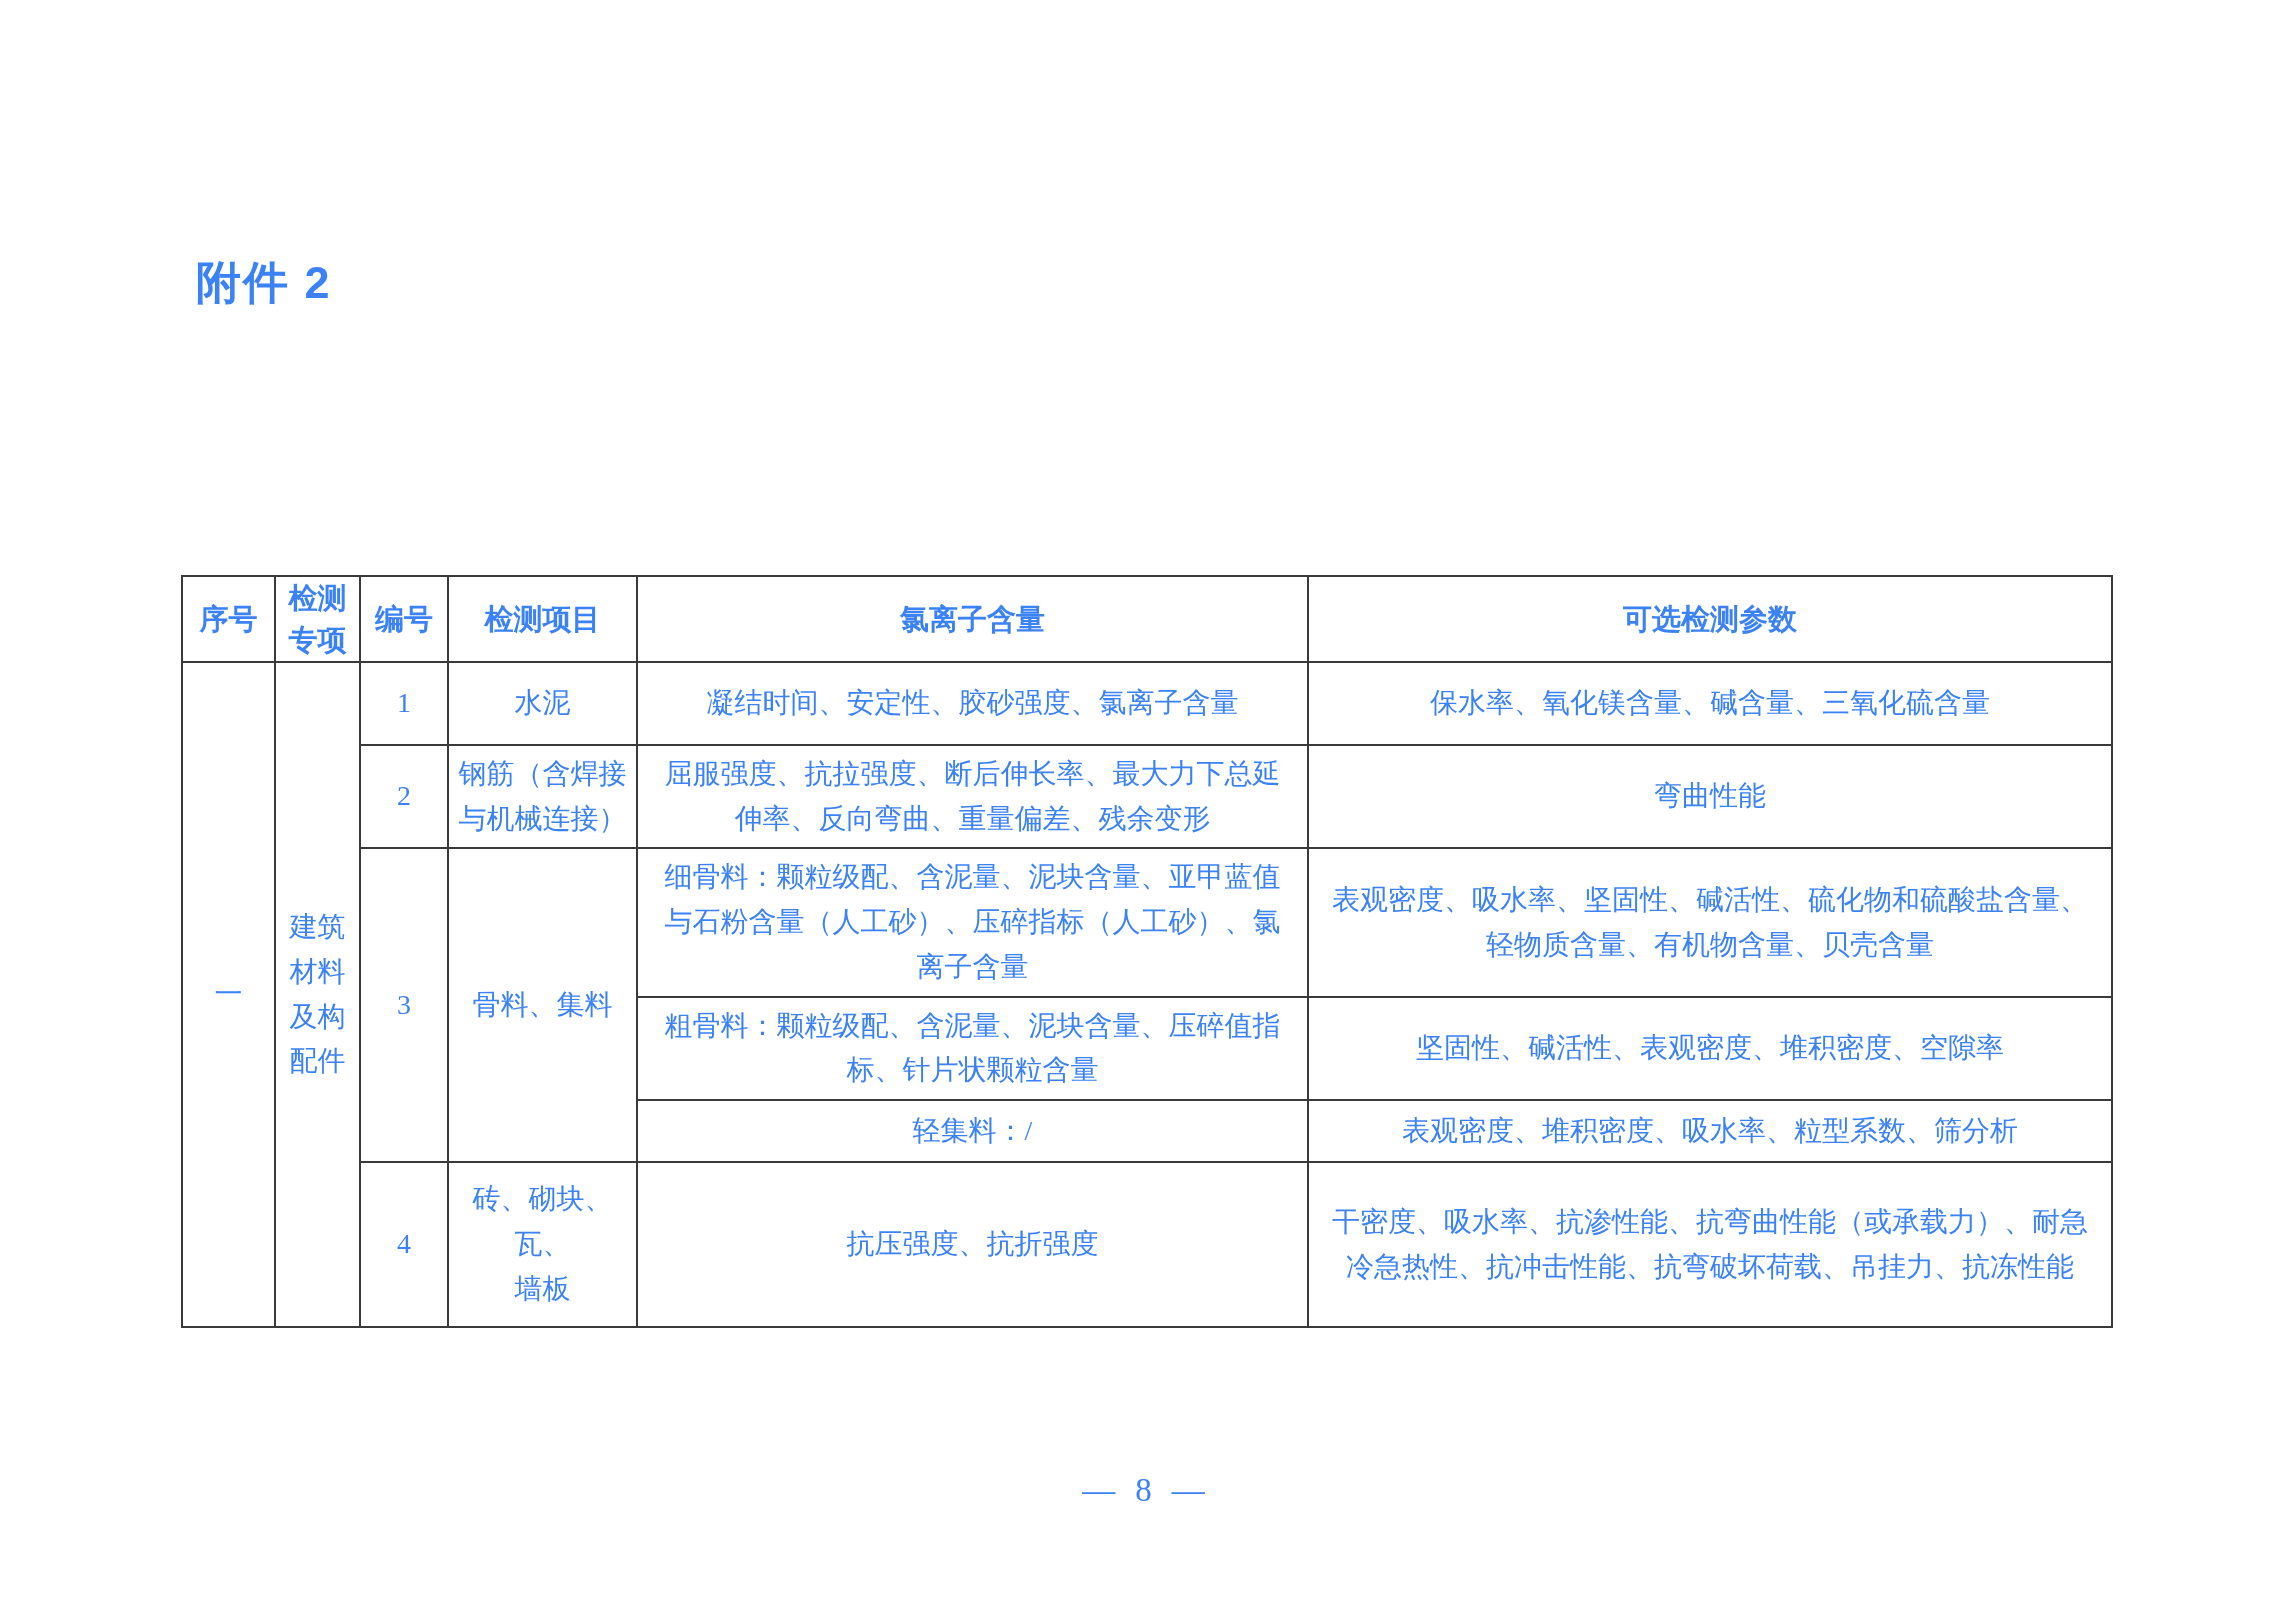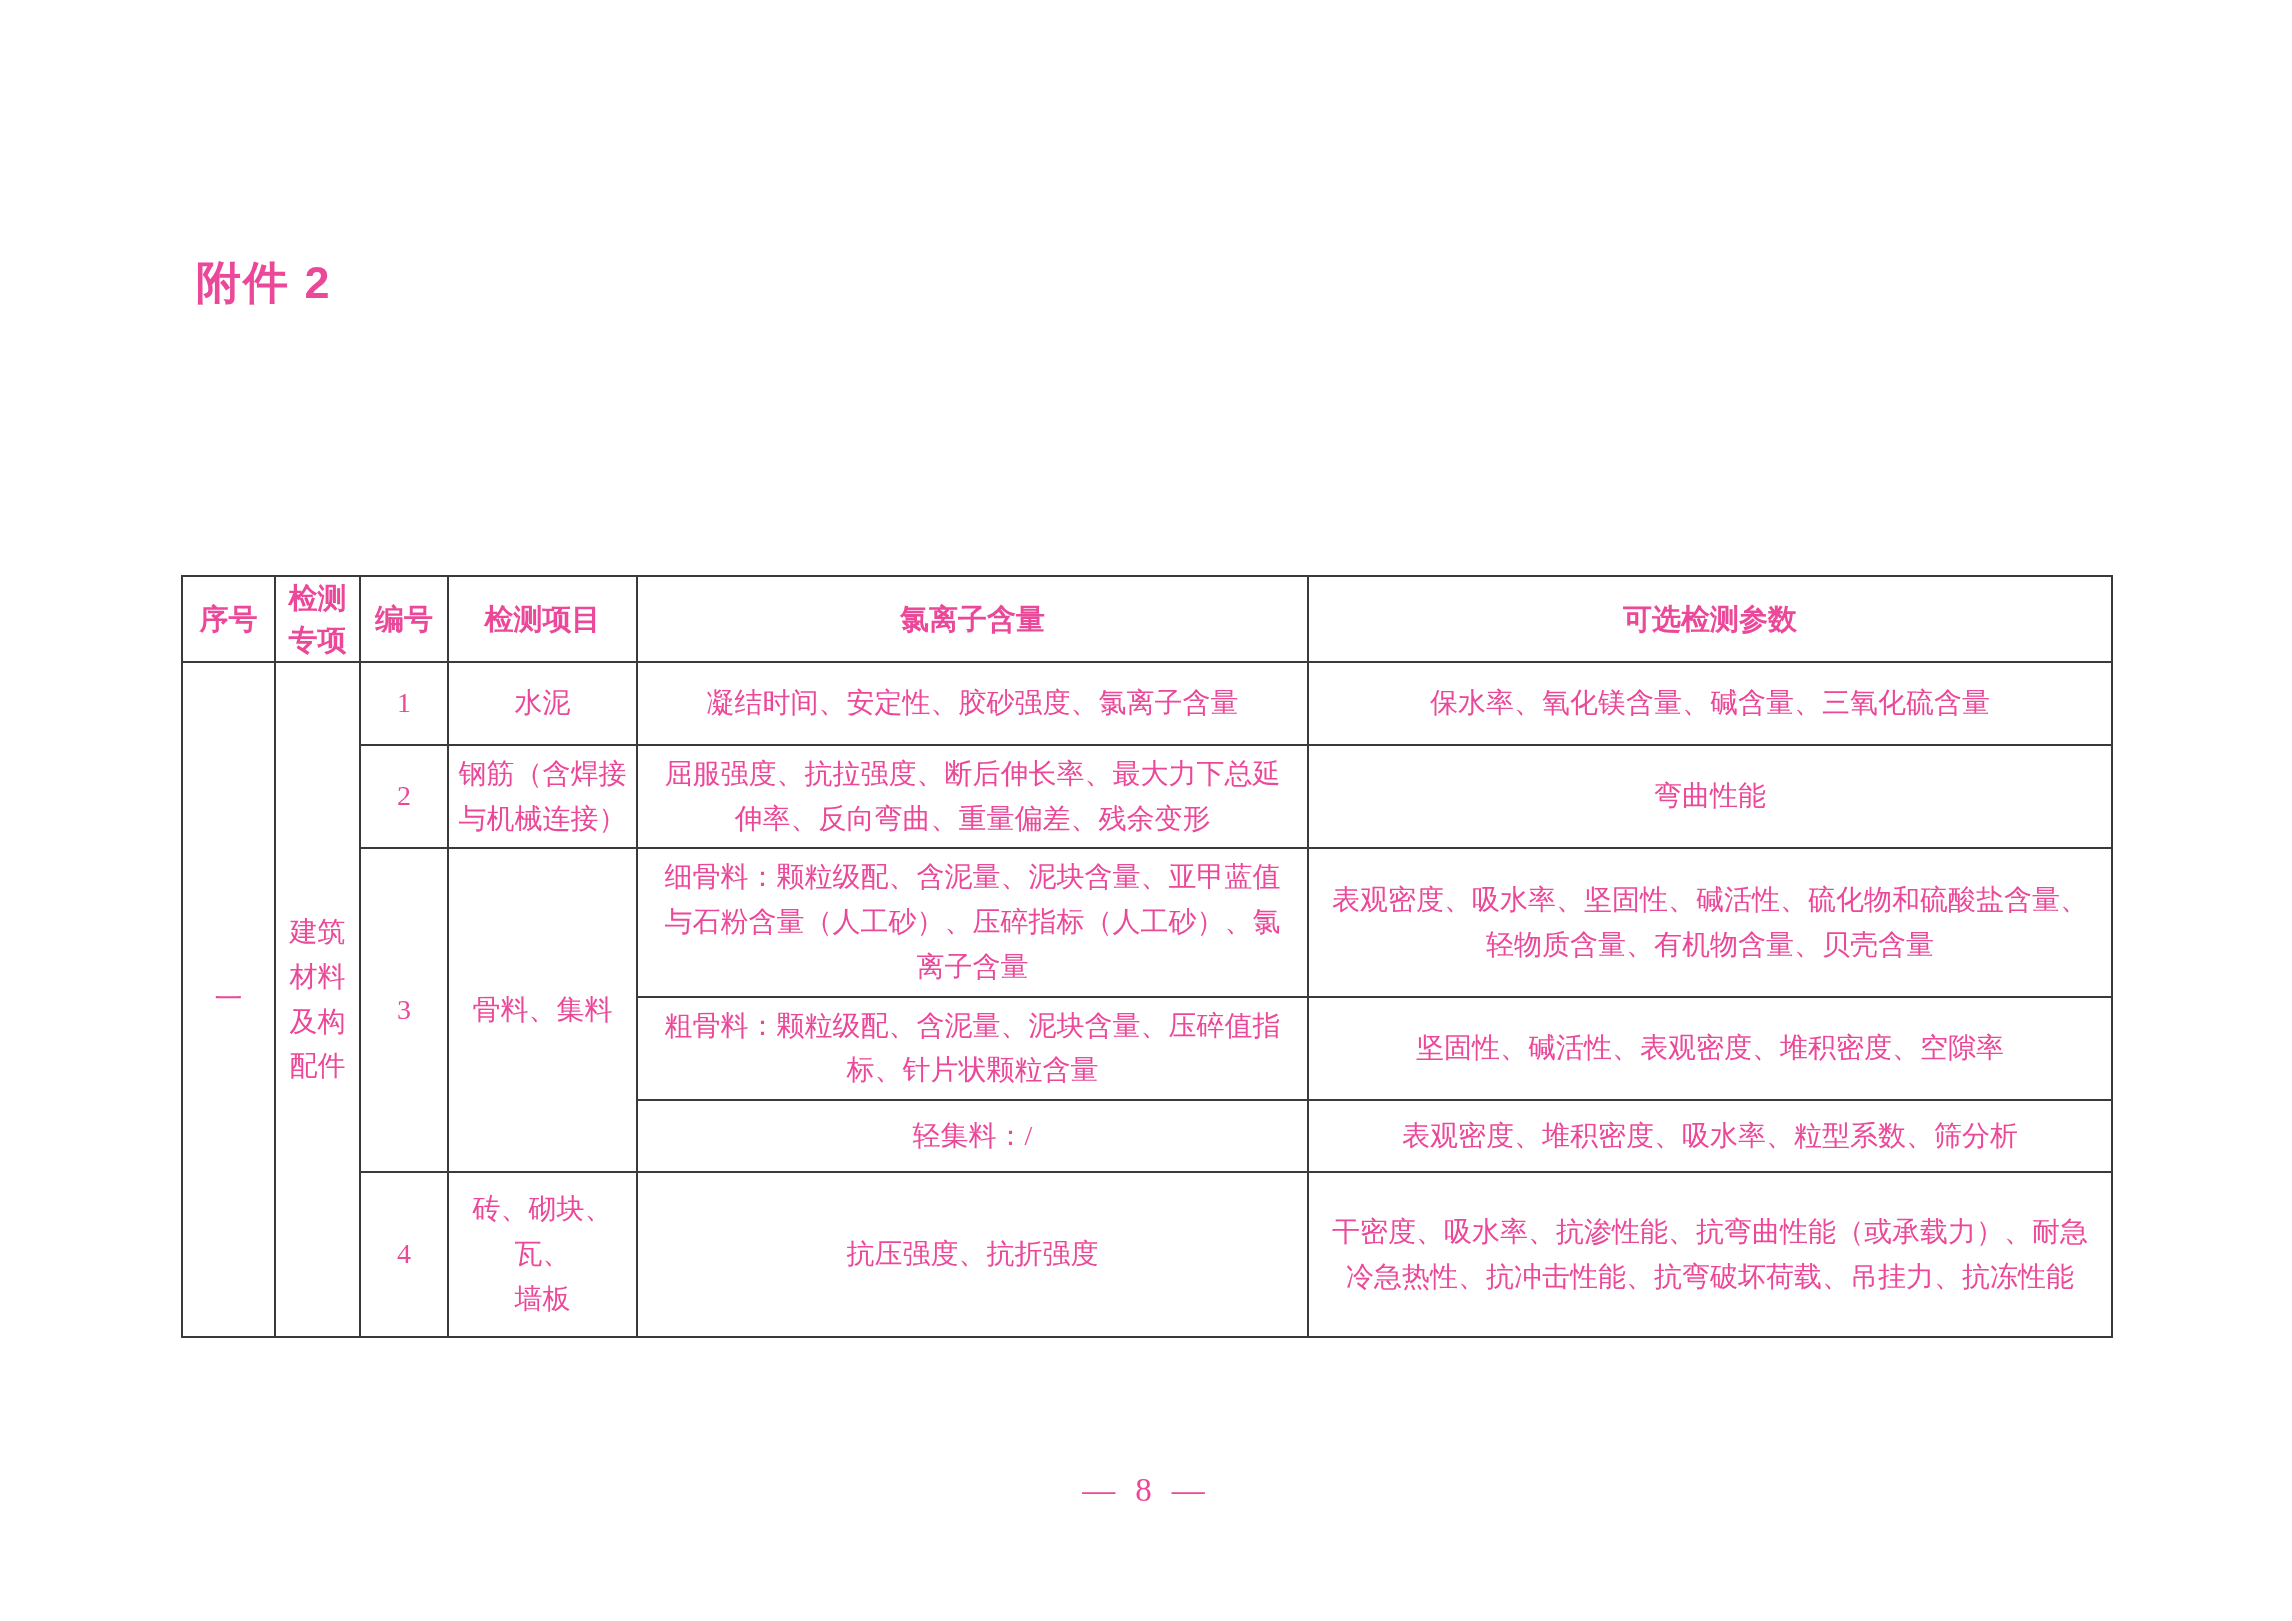--- a/index.html
+++ b/index.html
@@ -3,21 +3,21 @@
 <meta charset="utf-8">
 <style>
   * { margin: 0; padding: 0; box-sizing: border-box; }
   html, body { background: #e8e8e8; }
   .page {
     position: relative;
     width: 2293px;
     height: 1621px;
     background: #ffffff;
     font-family: "Liberation Serif", "DejaVu Serif", serif;
-    color: #ec4899;
+    color: #3b82f6;
     overflow: hidden;
   }
   .attachment-label {
     position: absolute;
     left: 196px;
     top: 253px;
     font-family: "Liberation Sans", "DejaVu Sans", sans-serif;
     font-weight: bold;
     font-size: 45px;
     letter-spacing: 2px;
@@ -59,21 +59,21 @@
   }
   td.param-cell {
     text-align: left;
     padding: 5.9px 11.8px;
   }
   tr.h-header { height: 83px; margin-left: 47px; }
   tr.h-r1 { height: 83px; }
   tr.h-r2 { height: 101px; }
   tr.h-r3a { height: 137px; }
   tr.h-r3b { height: 81px; }
-  tr.h-r3c { height: 72px; }
+  tr.h-r3c { height: 62px; }
   tr.h-r4 { height: 165px; }
   .page-number {
     position: absolute;
     left: 0;
     top: 1472px;
     width: 100%;
     text-align: center;
     font-size: 33px;
     letter-spacing: 5.9px;
   }

